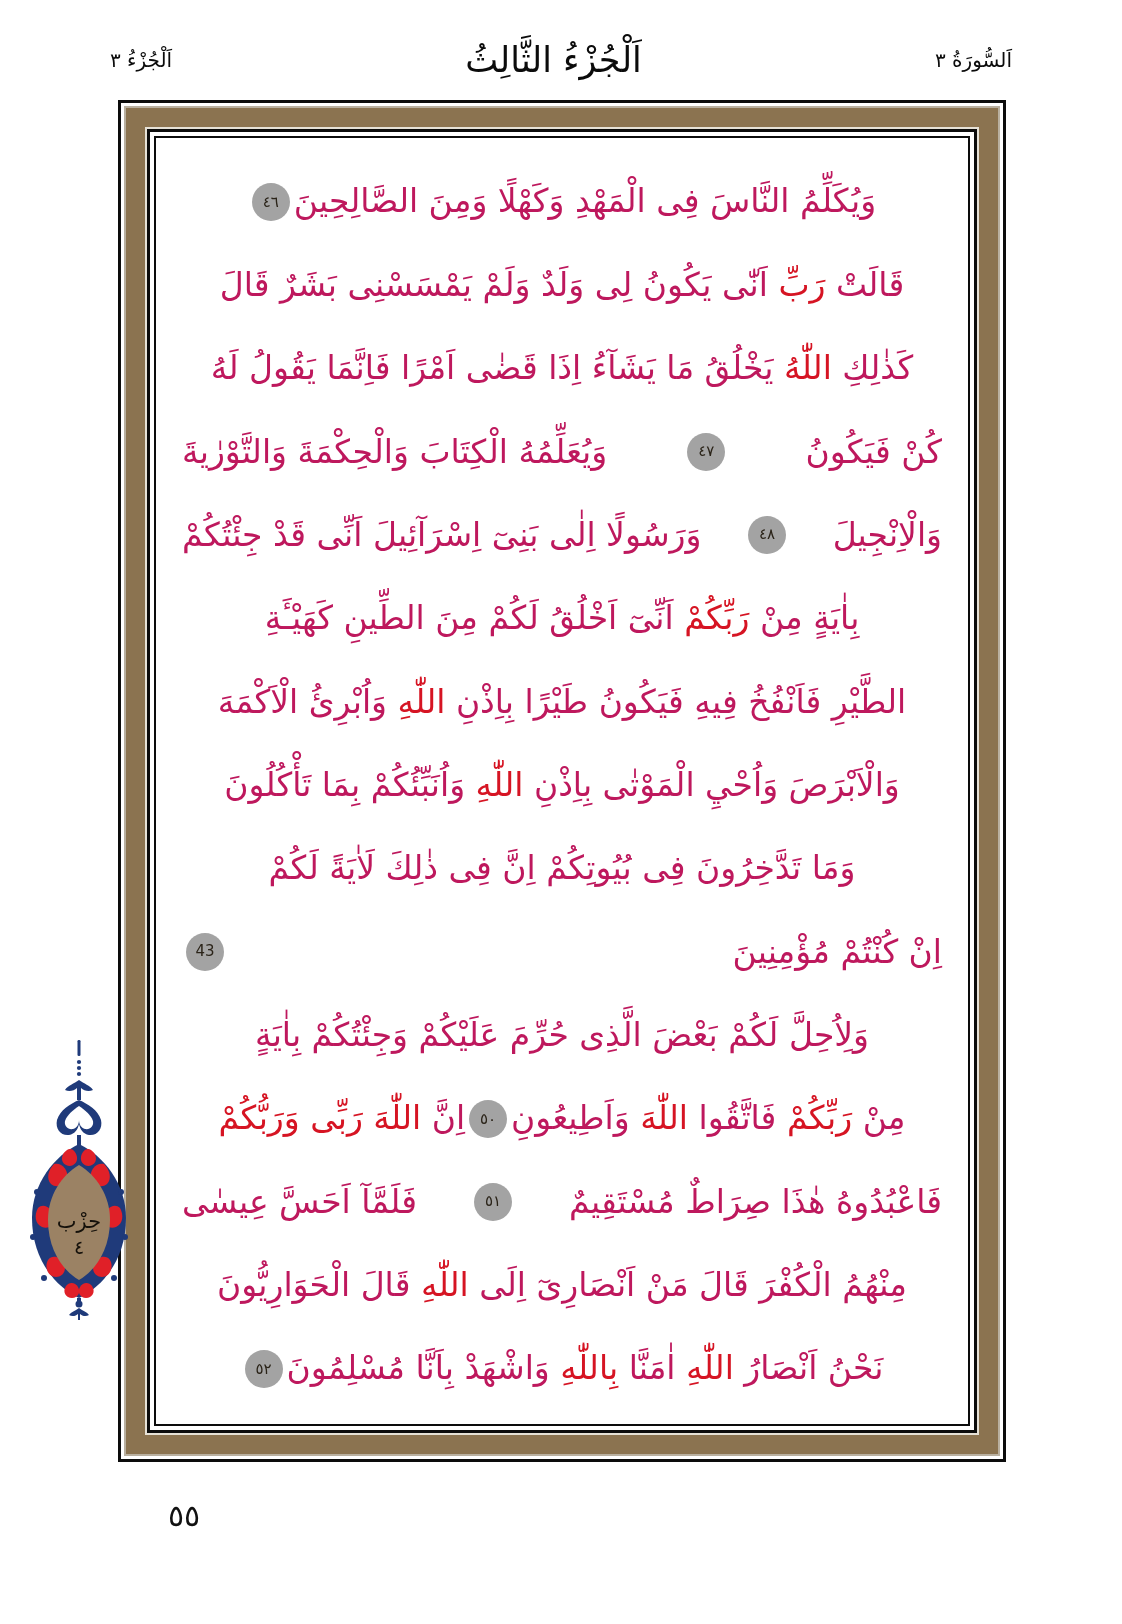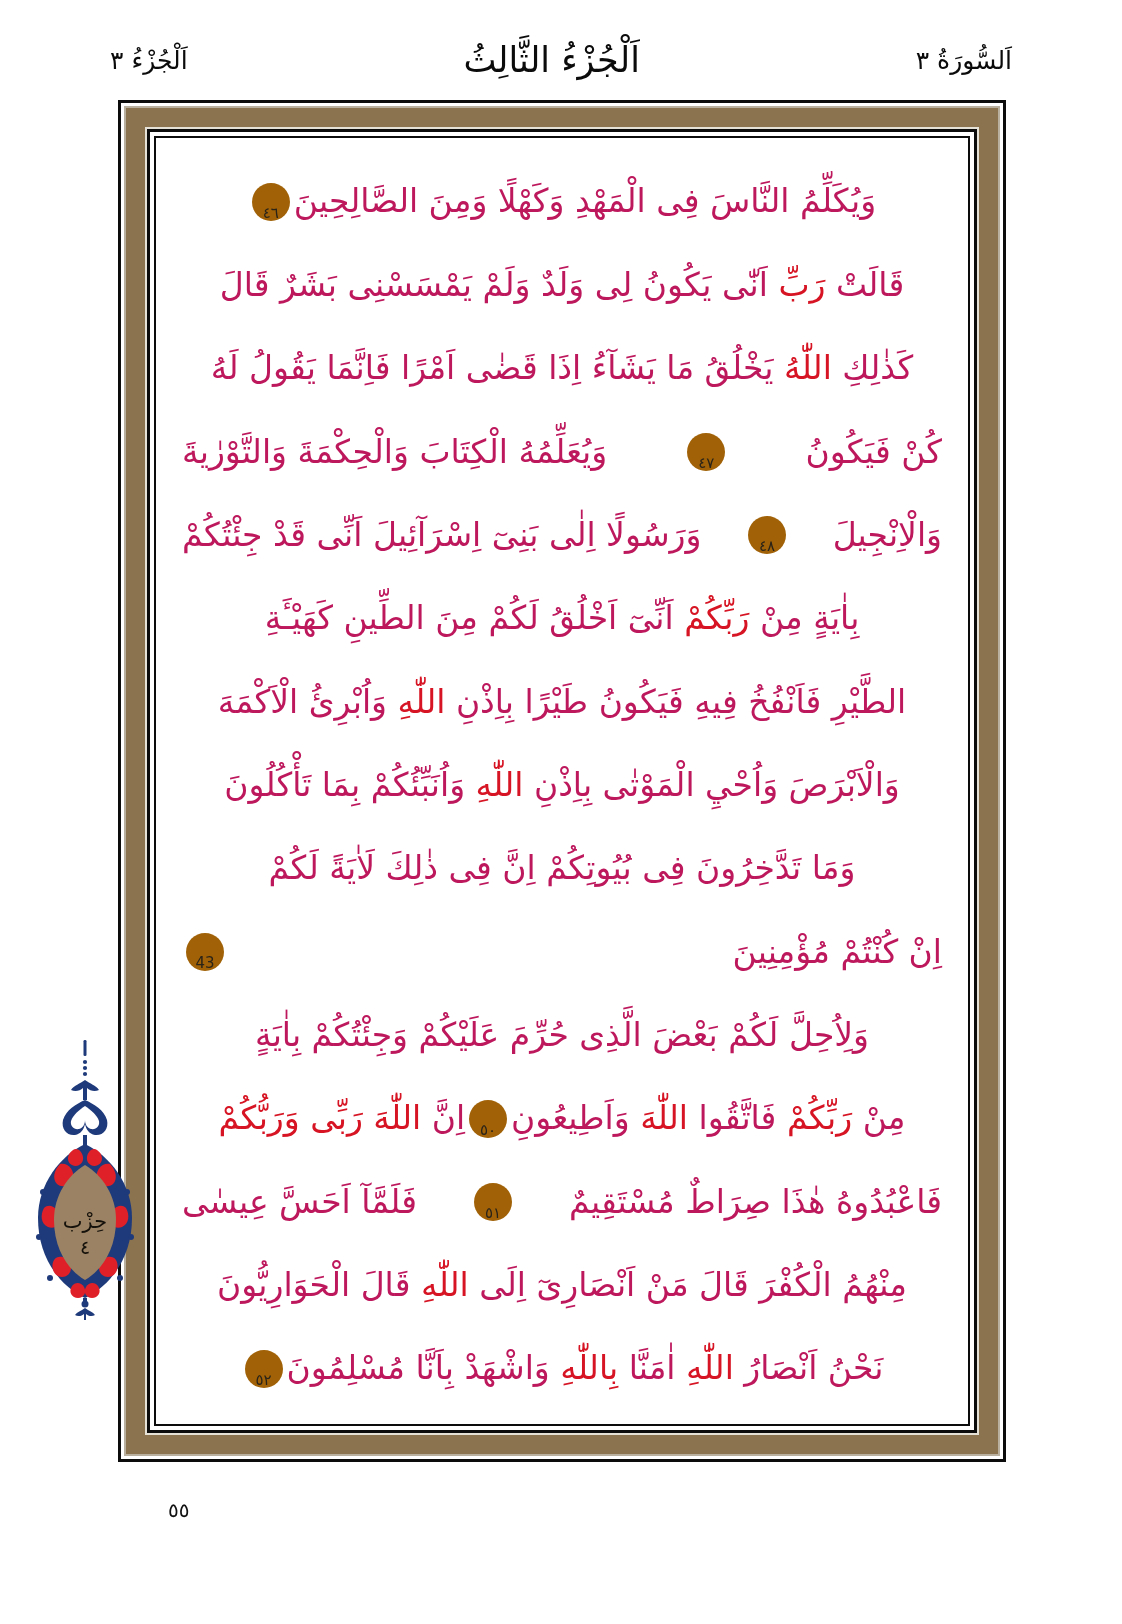--- a/index.html
+++ b/index.html
@@ -22,21 +22,21 @@
     left: 110px;
     right: 110px;
     height: 44px;
     display: flex;
     align-items: center;
     justify-content: space-between;
     direction: rtl;
   }
   .hdr-text {
     font-family: "DejaVu Sans", sans-serif;
-    font-size: 25px;
+    font-size: 20px;
     color: #0b0b0b;
     white-space: nowrap;
     line-height: 1;
   }
   .hdr-center { flex: 1; text-align: center; font-size: 35px; }
   .hdr-right  { text-align: right; }
   .hdr-left   { text-align: left; }
 
   
   .frame-outer {
@@ -121,27 +121,27 @@
   }
   .aya-line.justify {
     justify-content: space-between;
   }
   .red { color: #d61423; }
   .blk { color: #be185d; }
 
   
   .aya-mark {
     display: inline-flex;
-    align-items: flex-end;
+    align-items: center;
     justify-content: center;
     width: 38px;
     height: 38px;
     flex: 0 0 auto;
     border-radius: 50%;
-    background: #a16207;
+    background: #a3a3a3;
     color: #2a2318;
     font-family: "DejaVu Sans", sans-serif;
     font-size: 15px;
     line-height: 1;
     vertical-align: middle;
     margin: 0 4px;
     position: relative;
   }
   .aya-mark::before {
     content: "";
@@ -157,33 +157,33 @@
       radial-gradient(circle at 85% 15%,  #8b7350 4px, transparent 5px),
       radial-gradient(circle at 85% 85%,  #8b7350 4px, transparent 5px),
       radial-gradient(circle at 15% 85%,  #8b7350 4px, transparent 5px);
     z-index: -1;
   }
   .aya-mark span { position: relative; z-index: 1; }
 
   
   .hizb-ornament {
     position: absolute;
-    left: 30px;
+    left: 24px;
     top: 1032px;
     width: 110px;
     height: 290px;
   }
 
   
   .page-number {
     position: absolute;
     left: 168px;
     top: 1498px;
     font-family: Liberation Sans, sans-serif;
-    font-size: 20px;
+    font-size: 30px;
     color: #111111;
     direction: rtl;
   }
 </style>
 </head>
 <body>
 
 <div class="page-header">
   <div class="hdr-text hdr-right">اَلسُّورَةُ ٣</div>
   <div class="hdr-text hdr-center">اَلْجُزْءُ الثَّالِثُ</div>

